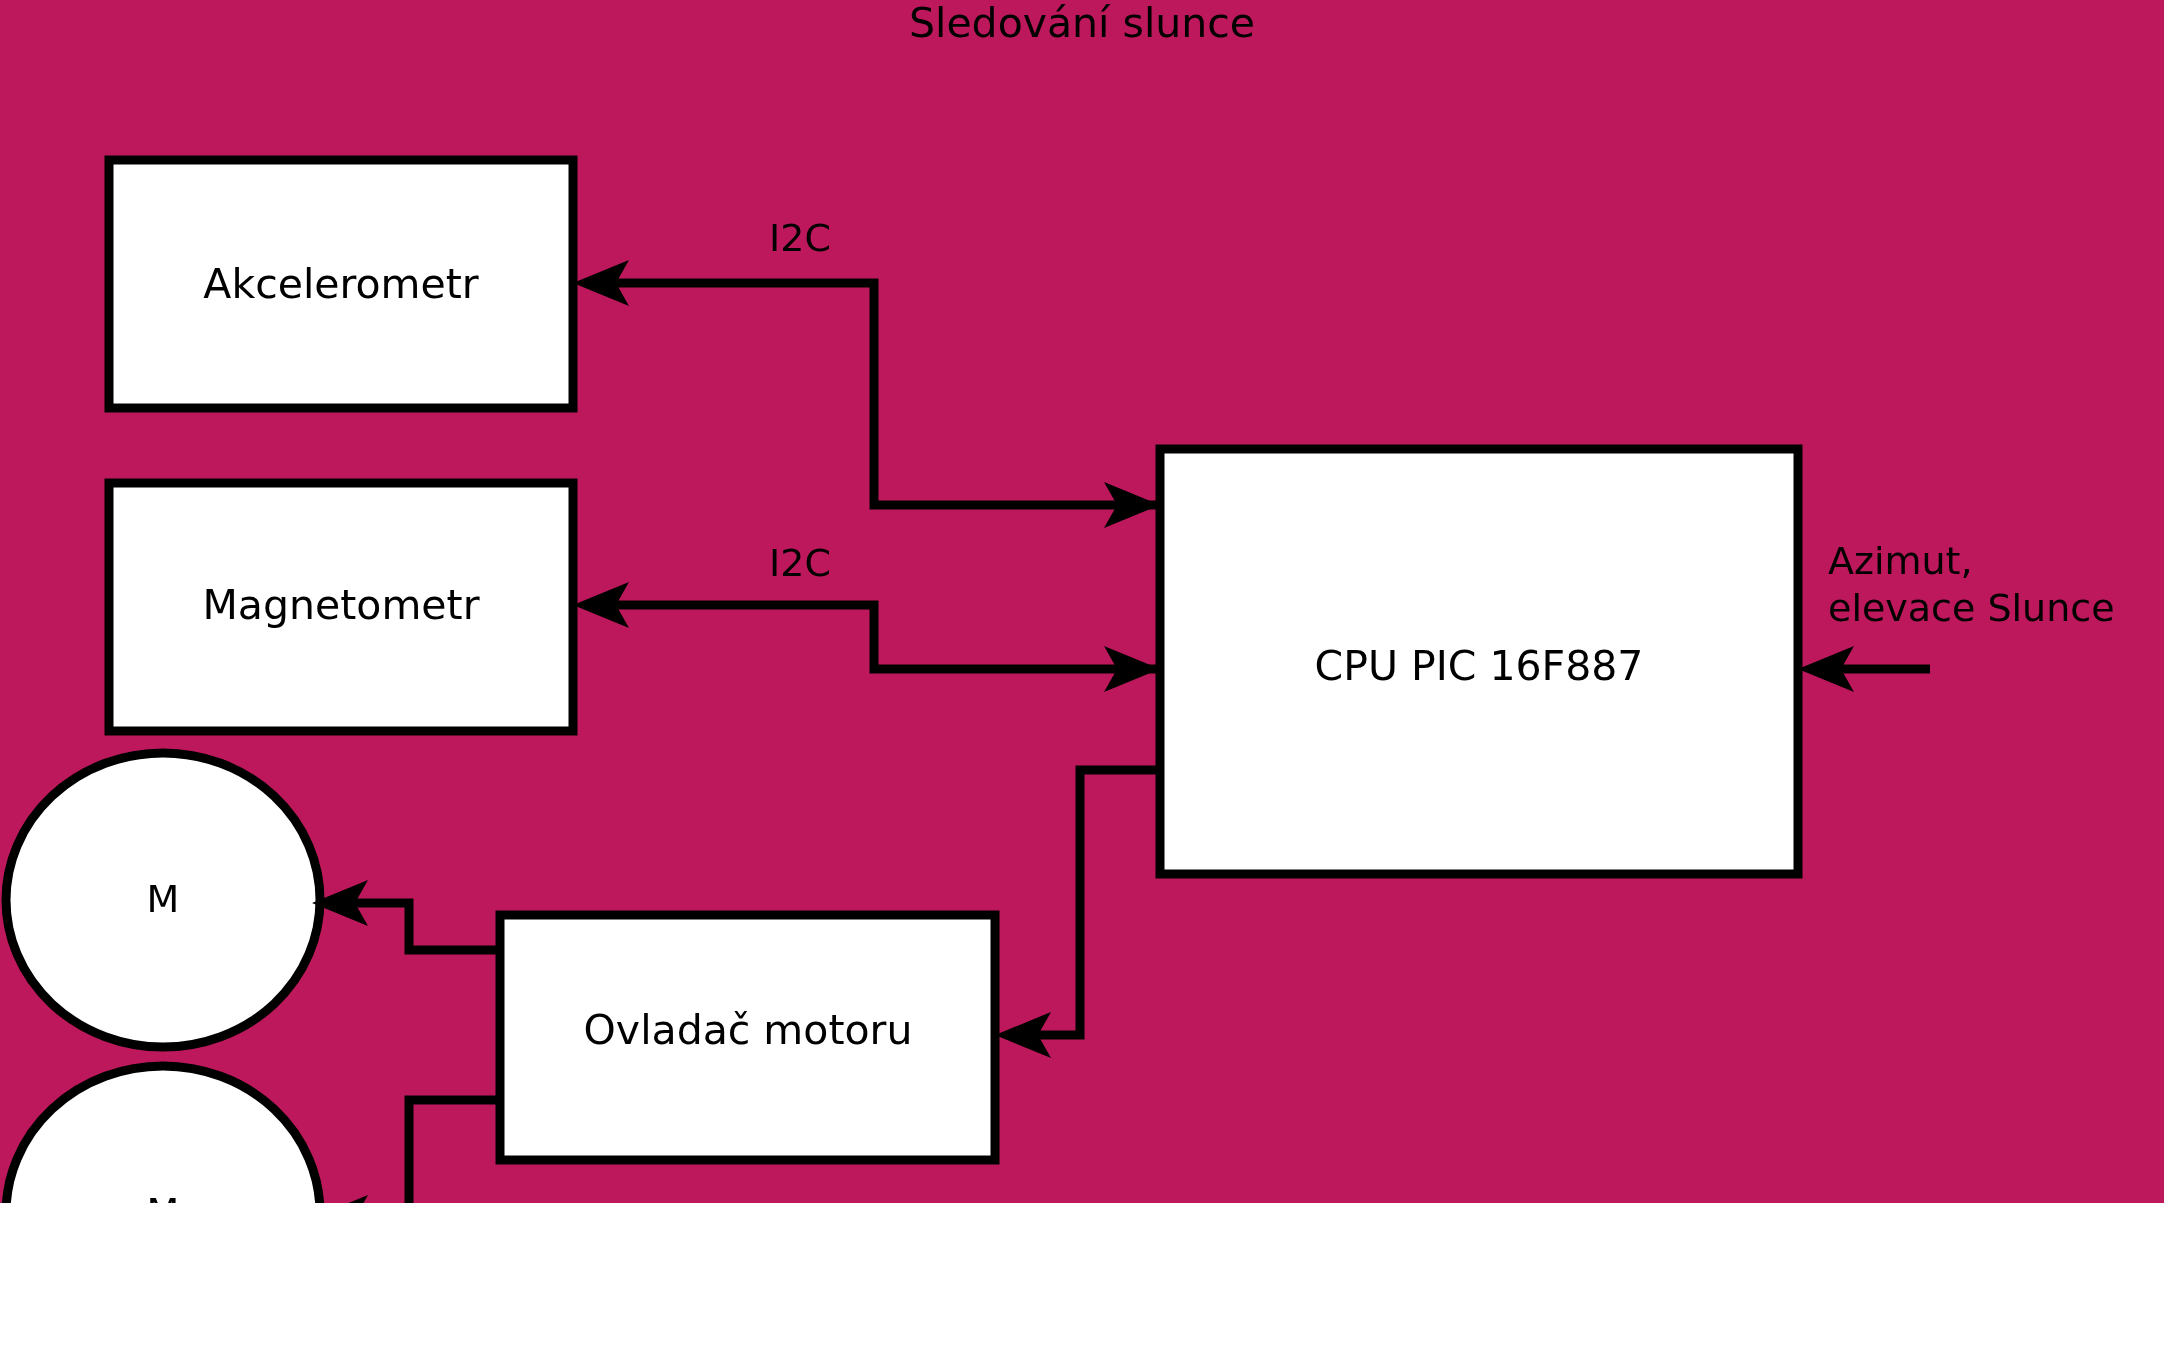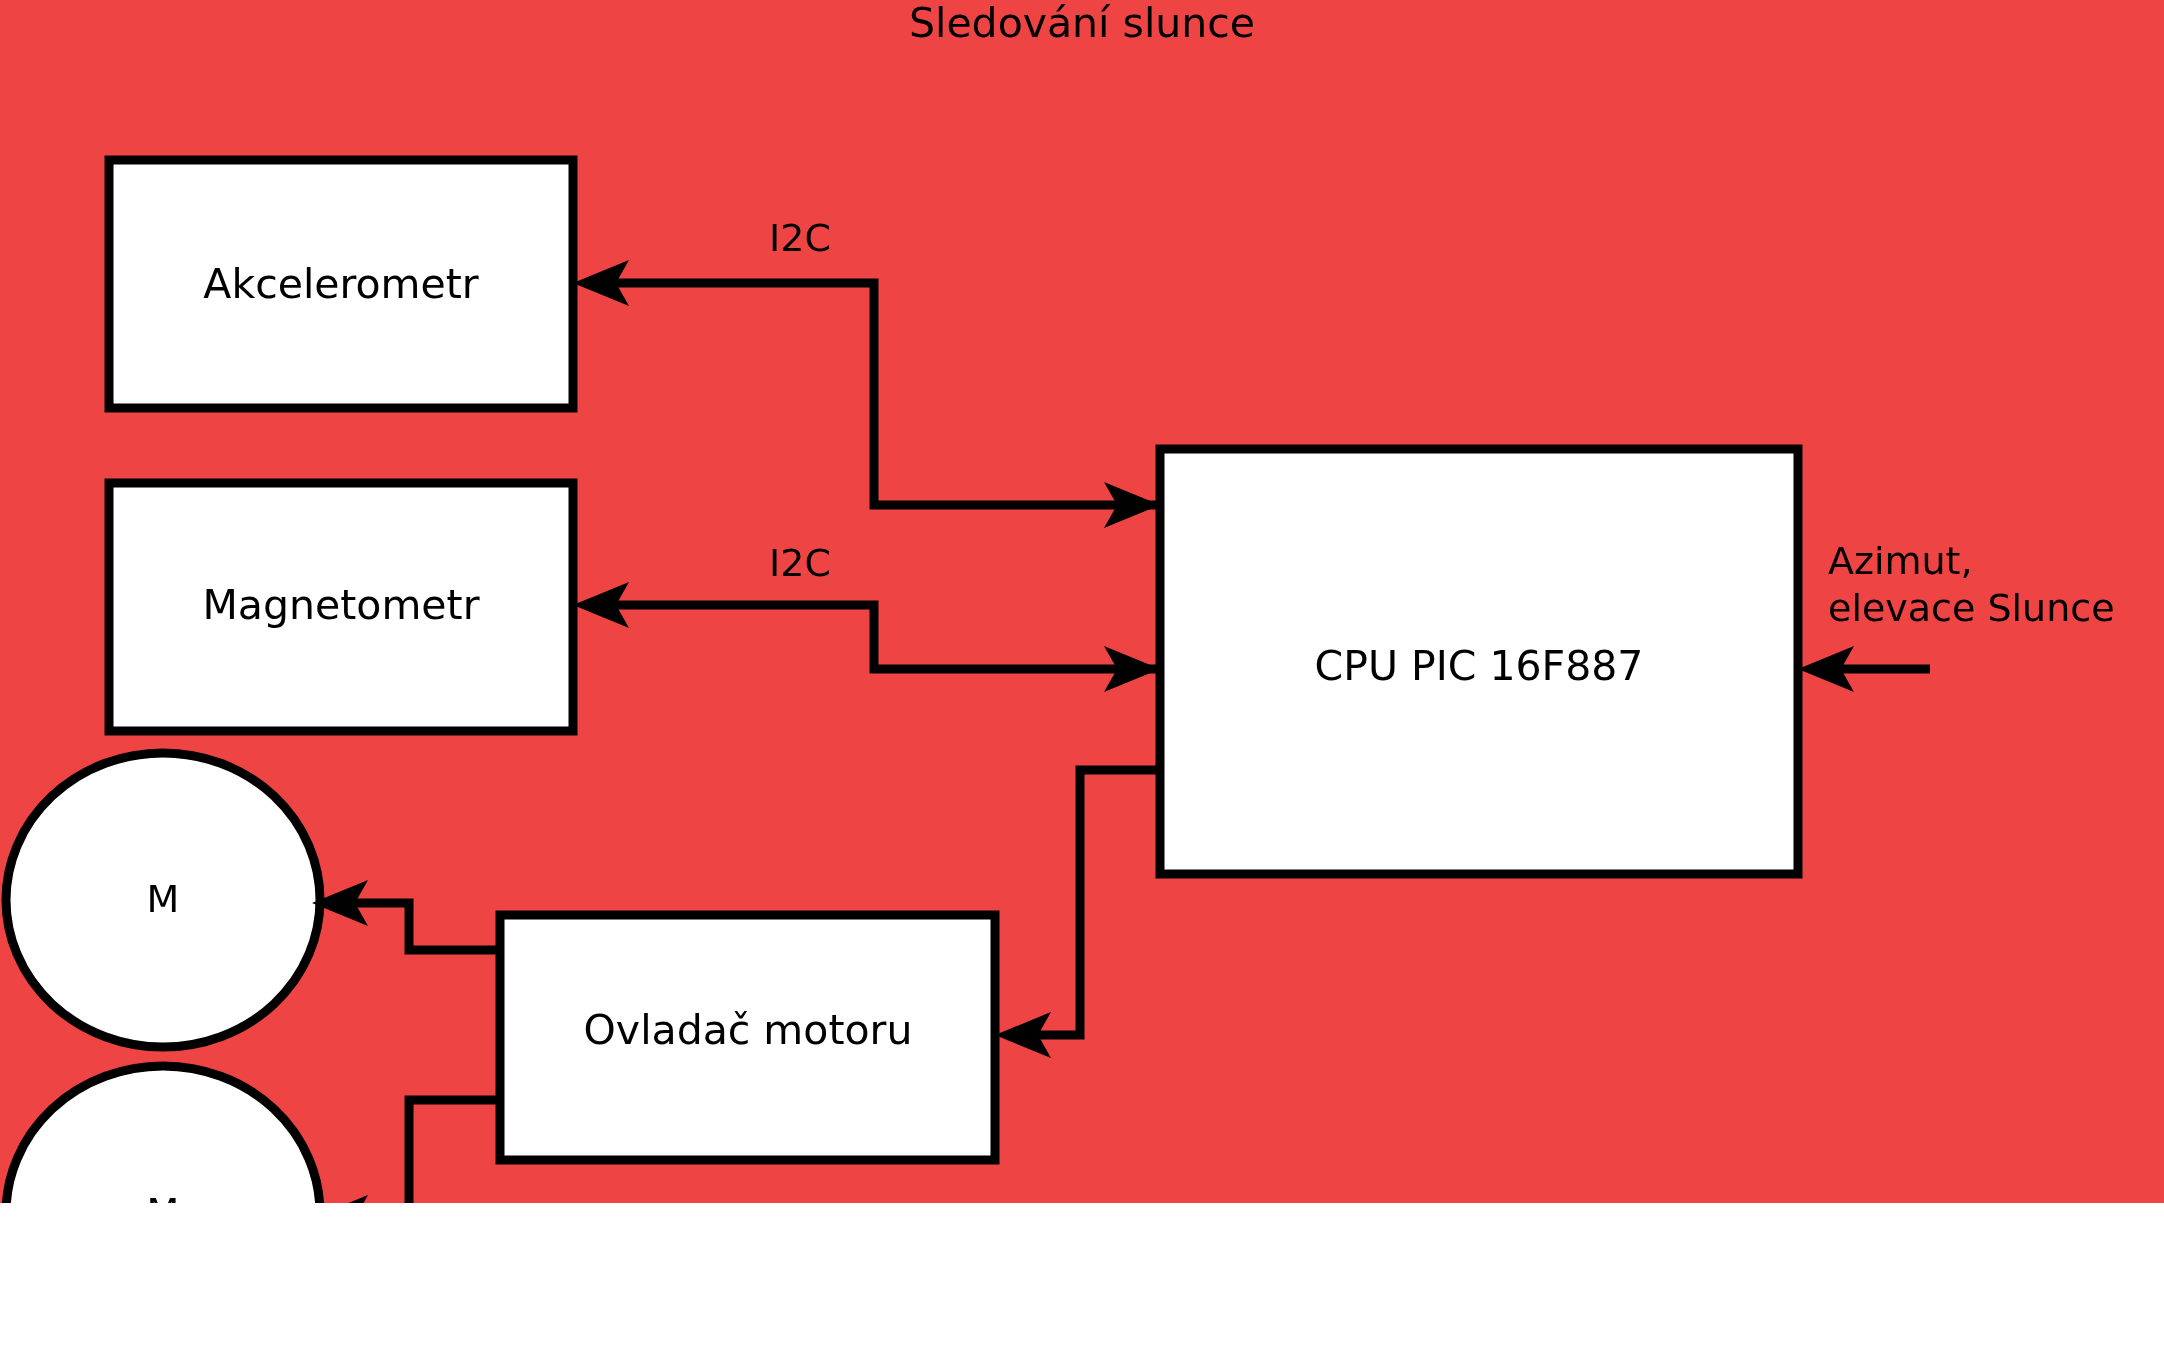--- a/index.html
+++ b/index.html
@@ -8,21 +8,21 @@
     padding: 0;
     background: #ffffff;
   }
   body {
     font-family: "DejaVu Sans", "Liberation Sans", sans-serif;
   }
   #canvas {
     position: relative;
     width: 2164px;
     height: 1203px;
-    background: #ef4444;
+    background: #be185d;
     overflow: hidden;
   }
   #diagram-svg {
     position: absolute;
     top: 0;
     left: 0;
     width: 2164px;
     height: 1353px;
   }
   .box-rect {

